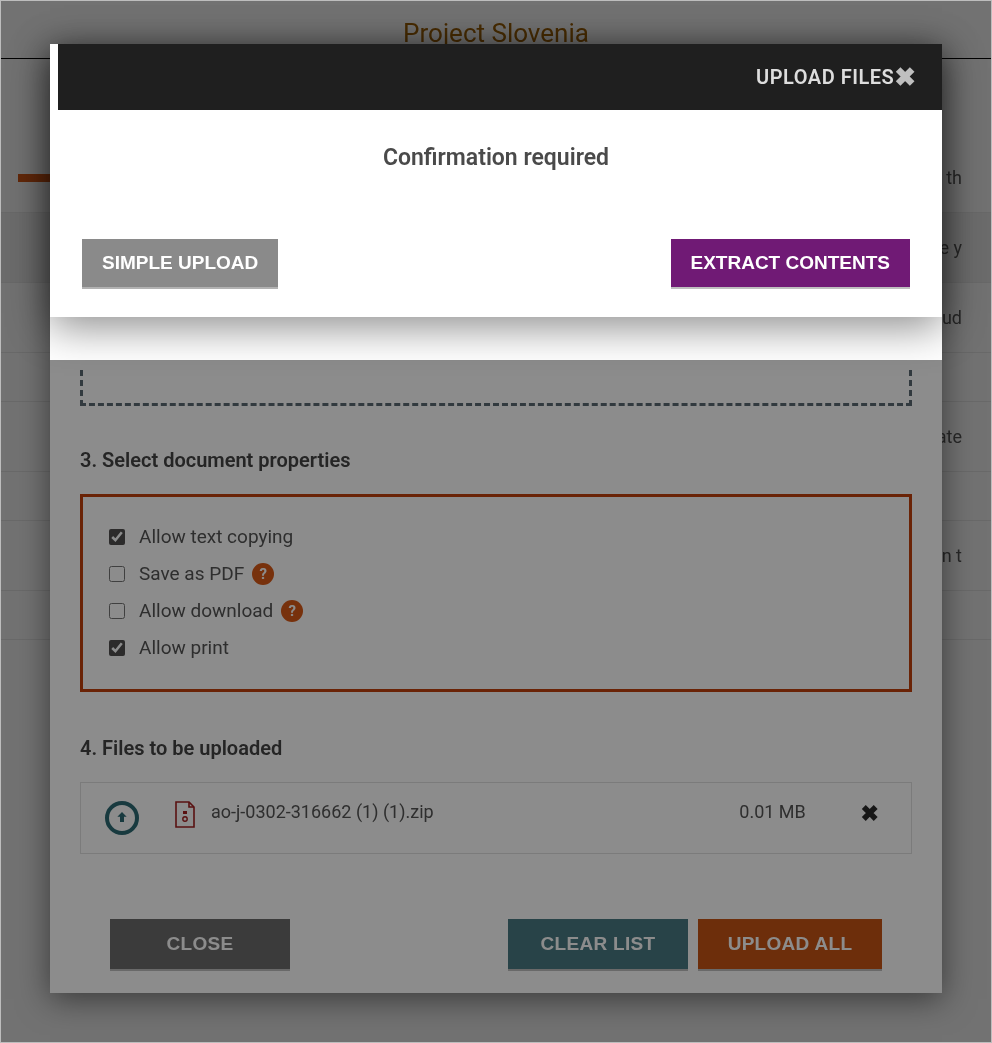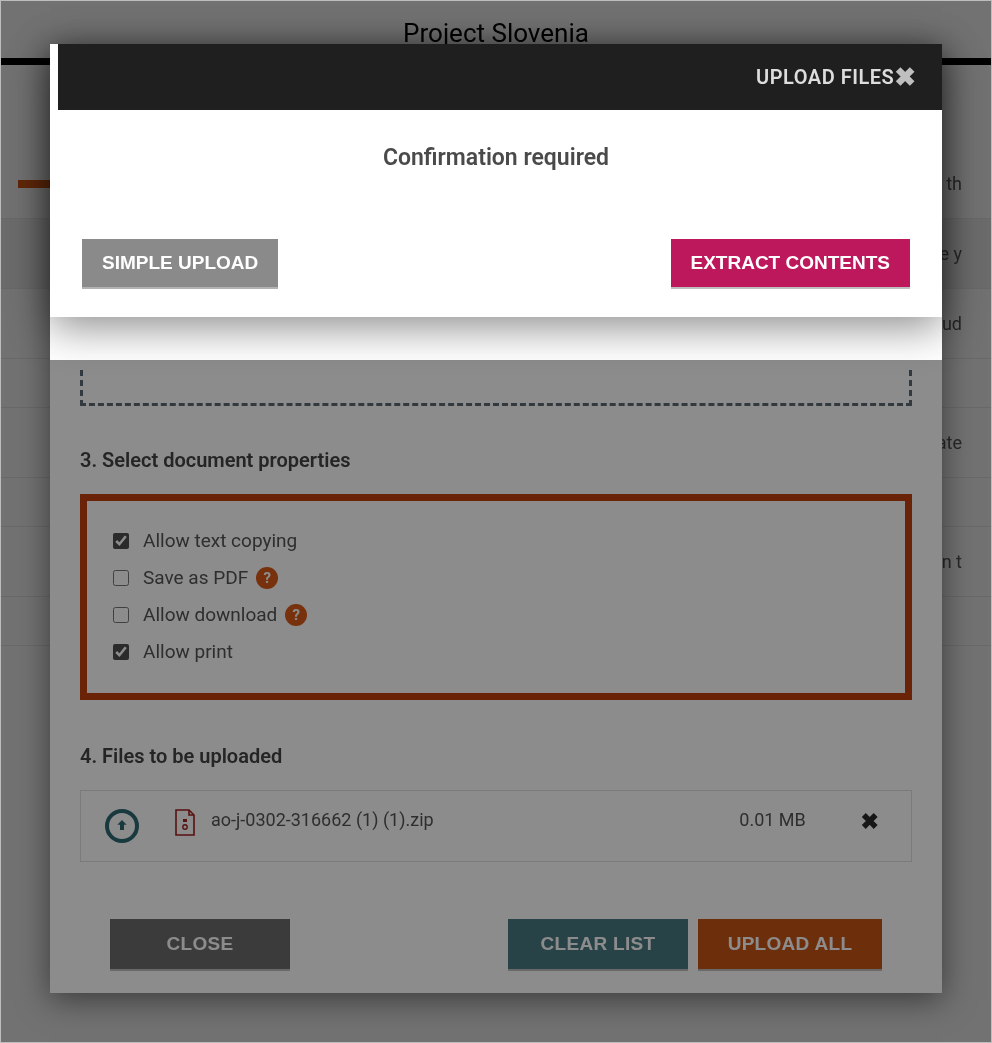--- a/index.html
+++ b/index.html
@@ -1,21 +1,21 @@
 <!DOCTYPE html>
 <html><head>
 <meta charset="utf-8">
 <style>
   * { box-sizing: border-box; margin: 0; padding: 0; }
   html, body { width: 992px; height: 1043px; overflow: hidden; font-family: -apple-system, BlinkMacSystemFont, "Segoe UI", Roboto, "Helvetica Neue", Arial, sans-serif; }
   body { background: #f5f5f5; color: #555; position: relative; }
 
   
   .page-bg { position: absolute; inset: 0; background: #fdfdfd; }
-  .page-title-bar { text-align: center; font-size: 26px; color: #000000; padding: 18px 0 10px; border-bottom: 7px solid #000000; }
+  .page-title-bar { text-align: center; font-size: 26px; color: #a16207; padding: 18px 0 10px; border-bottom: 1px solid #000000; }
   .page-rows { margin-top: 40px; }
   .page-row { border-bottom: 1px solid #e8e8e8; padding: 24px 30px; font-size: 18px; color: #5a5a5a; white-space: nowrap; overflow: hidden; text-align: right; }
   .page-row.first { position: relative; }
   .orange-bar { position: absolute; left: 18px; top: 50%; transform: translateY(-50%); width: 44px; height: 8px; background: #d95a17; }
   .light-band { background: #f0f0ef; }
 
   
   .dim-main { position: absolute; inset: 0; background: rgba(0,0,0,0.55); }
 
   
@@ -23,21 +23,21 @@
   .modal-header { background: #1f1f1f; color: #ddd; padding: 20px 26px; display: flex; justify-content: flex-end; align-items: center; margin-left: 8px; }
   .modal-header-title { font-size: 20px; font-weight: 600; letter-spacing: .5px; }
   .modal-close-x { font-size: 26px; color: #bfbfbf; cursor: pointer; font-weight: bold; line-height: 1; }
 
   .modal-body { flex: 1; padding: 0 30px 20px; overflow: hidden; display: flex; flex-direction: column; }
 
   .dropzone-fragment { border: 3px dashed #5c6b73; border-top: none; height: 36px; margin: 0 0 32px; }
 
   .section-title { font-size: 20px; font-weight: 600; color: #444; margin: 10px 0 22px; }
 
-  .props-box { border: 7px solid #c2410c; padding: 28px 26px 30px; margin-bottom: 34px; }
+  .props-box { border: 3px solid #c2410c; padding: 28px 26px 30px; margin-bottom: 34px; }
   .prop-row { display: flex; align-items: center; font-size: 19px; color: #555; margin: 0 0 14px; }
   .prop-row:last-child { margin-bottom: 0; }
   .prop-row input[type=checkbox] { width: 16px; height: 16px; margin-right: 14px; accent-color: #504f4f; }
   .help-badge { display: inline-flex; align-items: center; justify-content: center; width: 22px; height: 22px; border-radius: 50%; background: #d95a17; color: #fff; font-size: 15px; font-weight: 700; margin-left: 8px; }
 
   .files-box { border: 1px solid #e0e0e0; }
   .file-row { display: flex; padding: 18px 24px; font-size: 18px; color: #555; }
   .upload-circle { width: 34px; height: 34px; border: 4px solid #2d6a74; border-radius: 50%; display: flex; align-items: center; justify-content: center; margin-right: 34px; flex-shrink:0; }
   .upload-circle svg { width: 16px; height: 16px; }
   .zip-icon { width: 24px; height: 28px; margin-right: 14px; flex-shrink:0; }
@@ -56,21 +56,21 @@
   .dim-inner { position: absolute; left: 50px; right: 50px; top: 360px; bottom: 50px; background: rgba(0,0,0,0.45); pointer-events: none; }
   
 
   
   .confirm { position: absolute; left: 50px; right: 50px; top: 44px; background: #fff; box-shadow: 0 10px 40px rgba(0,0,0,.45); }
   .confirm-body { padding: 34px 50px 10px; text-align: center; }
   .confirm-title { font-size: 23px; font-weight: 600; color: #4a4a4a; margin-bottom: 18px; }
   .confirm-text { font-size: 20px; color: #555; line-height: 1.55; max-width: 620px; margin: 0 auto; }
   .confirm-actions { display: flex; justify-content: space-between; padding: 40px 32px 30px; }
   .btn-simple  { background: #8a8a8a; color:#fff; font-size:19px; font-weight:600; padding: 13px 20px; border:none; cursor:pointer; box-shadow: 0 2px 0 rgba(0,0,0,0.3); }
-  .btn-extract { background: #be185d; color:#fff; font-size:19px; font-weight:600; padding: 13px 20px; border:none; cursor:pointer; box-shadow: 0 2px 0 rgba(0,0,0,0.25); }
+  .btn-extract { background: #701a75; color:#fff; font-size:19px; font-weight:600; padding: 13px 20px; border:none; cursor:pointer; box-shadow: 0 2px 0 rgba(0,0,0,0.25); }
 
   .outer-frame { position:absolute; inset:0; border:1px solid #bdbdbd; pointer-events:none; }
 </style>
 </head>
 <body>
 
 <div class="page-bg">
   <div class="page-title-bar">Project Slovenia</div>
   <div style="height:44px"></div>
   <div class="page-rows">

